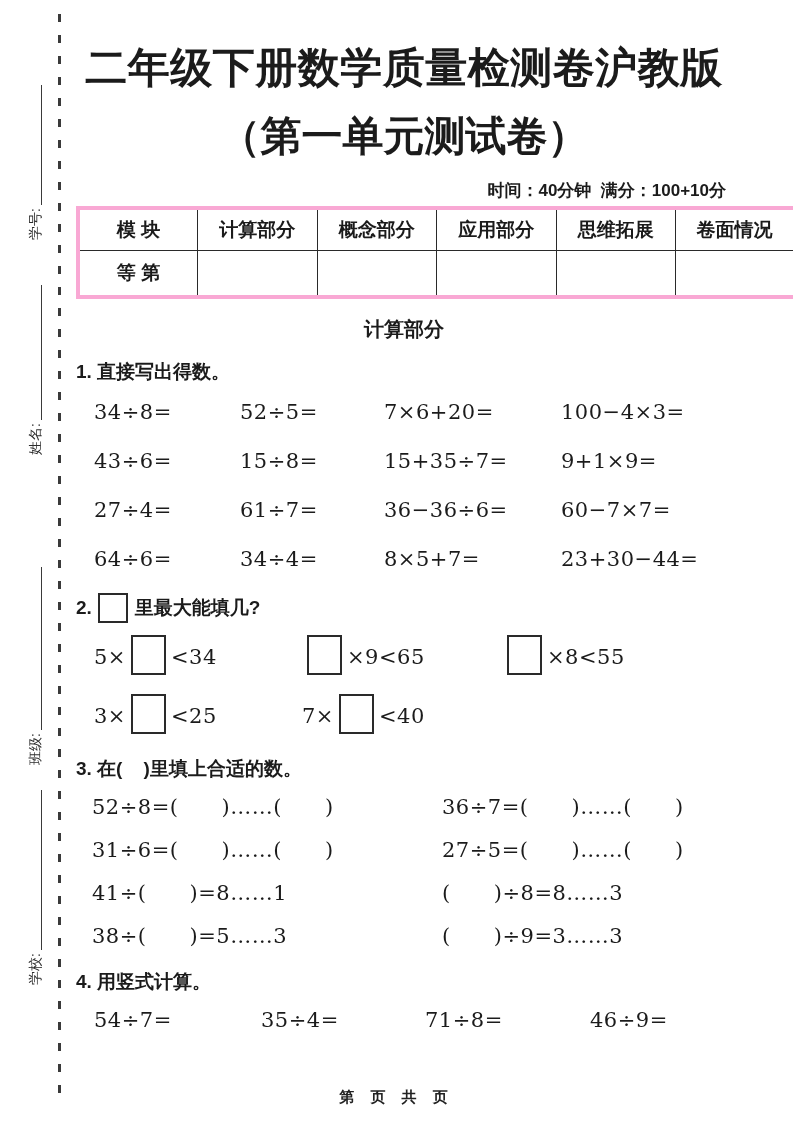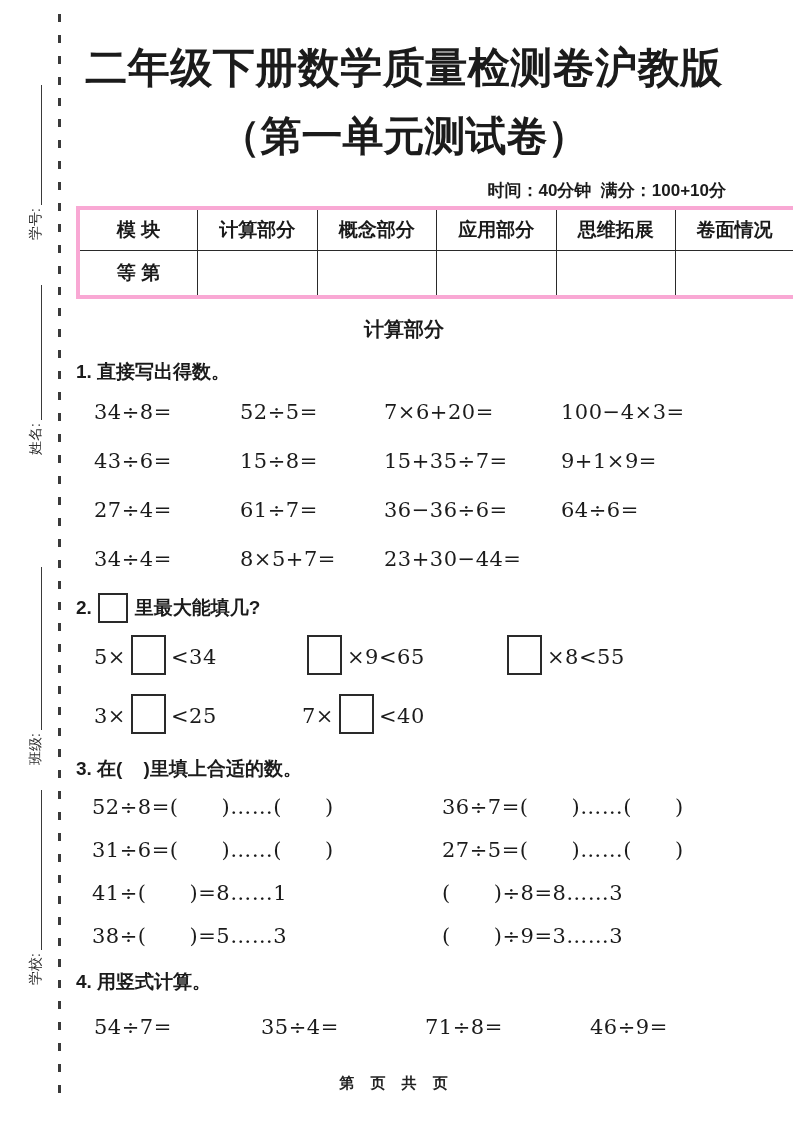--- a/index.html
+++ b/index.html
@@ -59,36 +59,36 @@
   .q-label { margin-top: 16px; font-size: 19px; font-weight: 700; white-space: pre; }
   .math {
     font-family: "DejaVu Serif", "Liberation Serif", serif;
     font-size: 21px; color: #1b1b1b; white-space: pre; letter-spacing: 0.5px;
   }
   .grid { display: grid; padding-left: 18px; }
   #q1-grid { margin-top: 15px; grid-template-columns: 146px 144px 177px 1fr; row-gap: 25px; }
   #q2-head { margin-top: 22px; display: flex; align-items: center; }
   #q2-grid { margin-top: 12px; grid-template-columns: 208px 200px 1fr; row-gap: 13px; align-items: center; }
   #q3-grid { margin-top: 13px; padding-left: 16px; grid-template-columns: 350px 1fr; row-gap: 19px; }
-  #q4-grid { margin-top: 20px; grid-template-columns: 167px 164px 165px 1fr; }
+  #q4-grid { margin-top: 13px; grid-template-columns: 167px 164px 165px 1fr; }
 
   .abox {
     display: inline-block; width: 35px; height: 40px;
     border: 2px solid #2a2a2a; background: #fff;
     vertical-align: middle; margin: 0 5px 6px 5px;
   }
   .abox-sm {
     display: inline-block; width: 30px; height: 30px;
     border: 2px solid #2a2a2a; background: #fff;
     vertical-align: -7px; margin: 0 7px 0 6px;
   }
   .q2-item { white-space: nowrap; }
 
   .footer {
-    position: absolute; left: 0; bottom: 29px; width: 100%;
+    position: absolute; left: 0; bottom: 15px; width: 100%;
     text-align: center; font-size: 15px; font-weight: 600;
     letter-spacing: 6px; white-space: pre; color: #222;
   }
 </style>
 </head>
 <body>
 
 <div>
 
   <div class="cutline"></div>
@@ -145,20 +145,21 @@
       <span class="math">52÷5=</span>
       <span class="math">7×6+20=</span>
       <span class="math">100−4×3=</span>
       <span class="math">43÷6=</span>
       <span class="math">15÷8=</span>
       <span class="math">15+35÷7=</span>
       <span class="math">9+1×9=</span>
       <span class="math">27÷4=</span>
       <span class="math">61÷7=</span>
       <span class="math">36−36÷6=</span>
+      <span class="math">60−7×7=</span>
       <span class="math">64÷6=</span>
       <span class="math">34÷4=</span>
       <span class="math">8×5+7=</span>
       <span class="math">23+30−44=</span>
     </div>
 
     <div class="q-label" id="q2-head">
       <span>2.</span>
       <span class="abox-sm"></span>
       <span>里最大能填几?</span>

